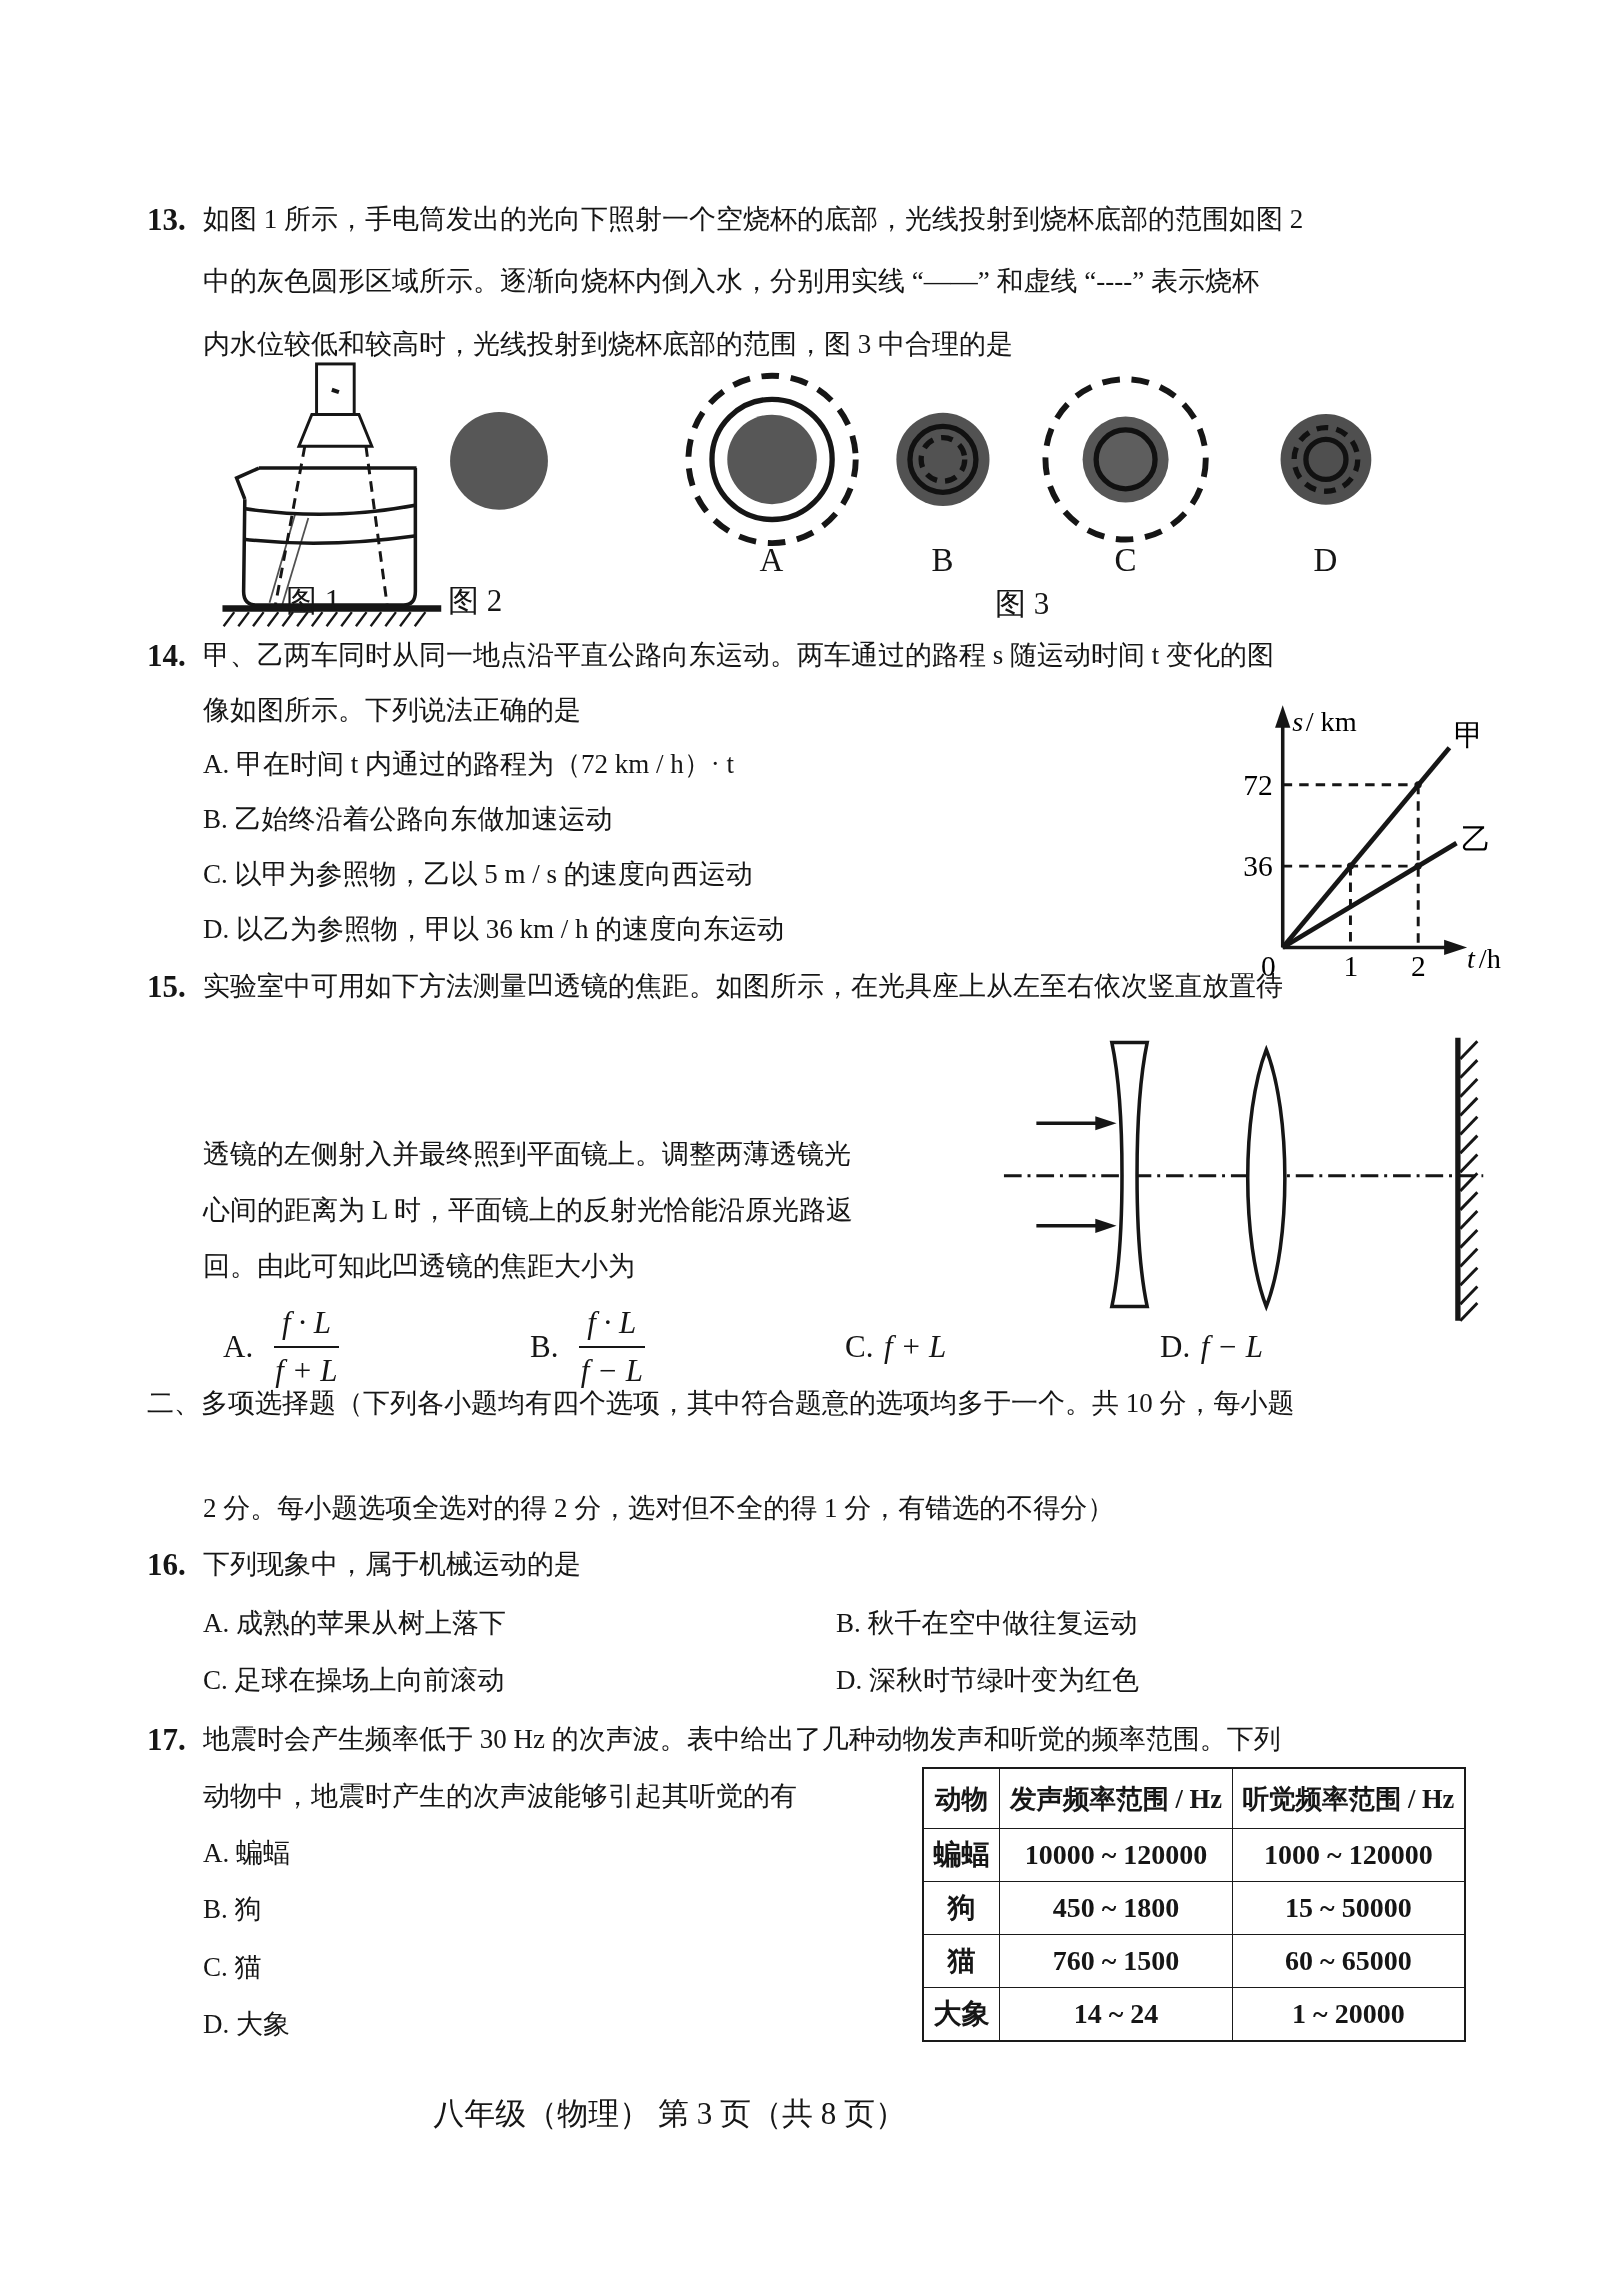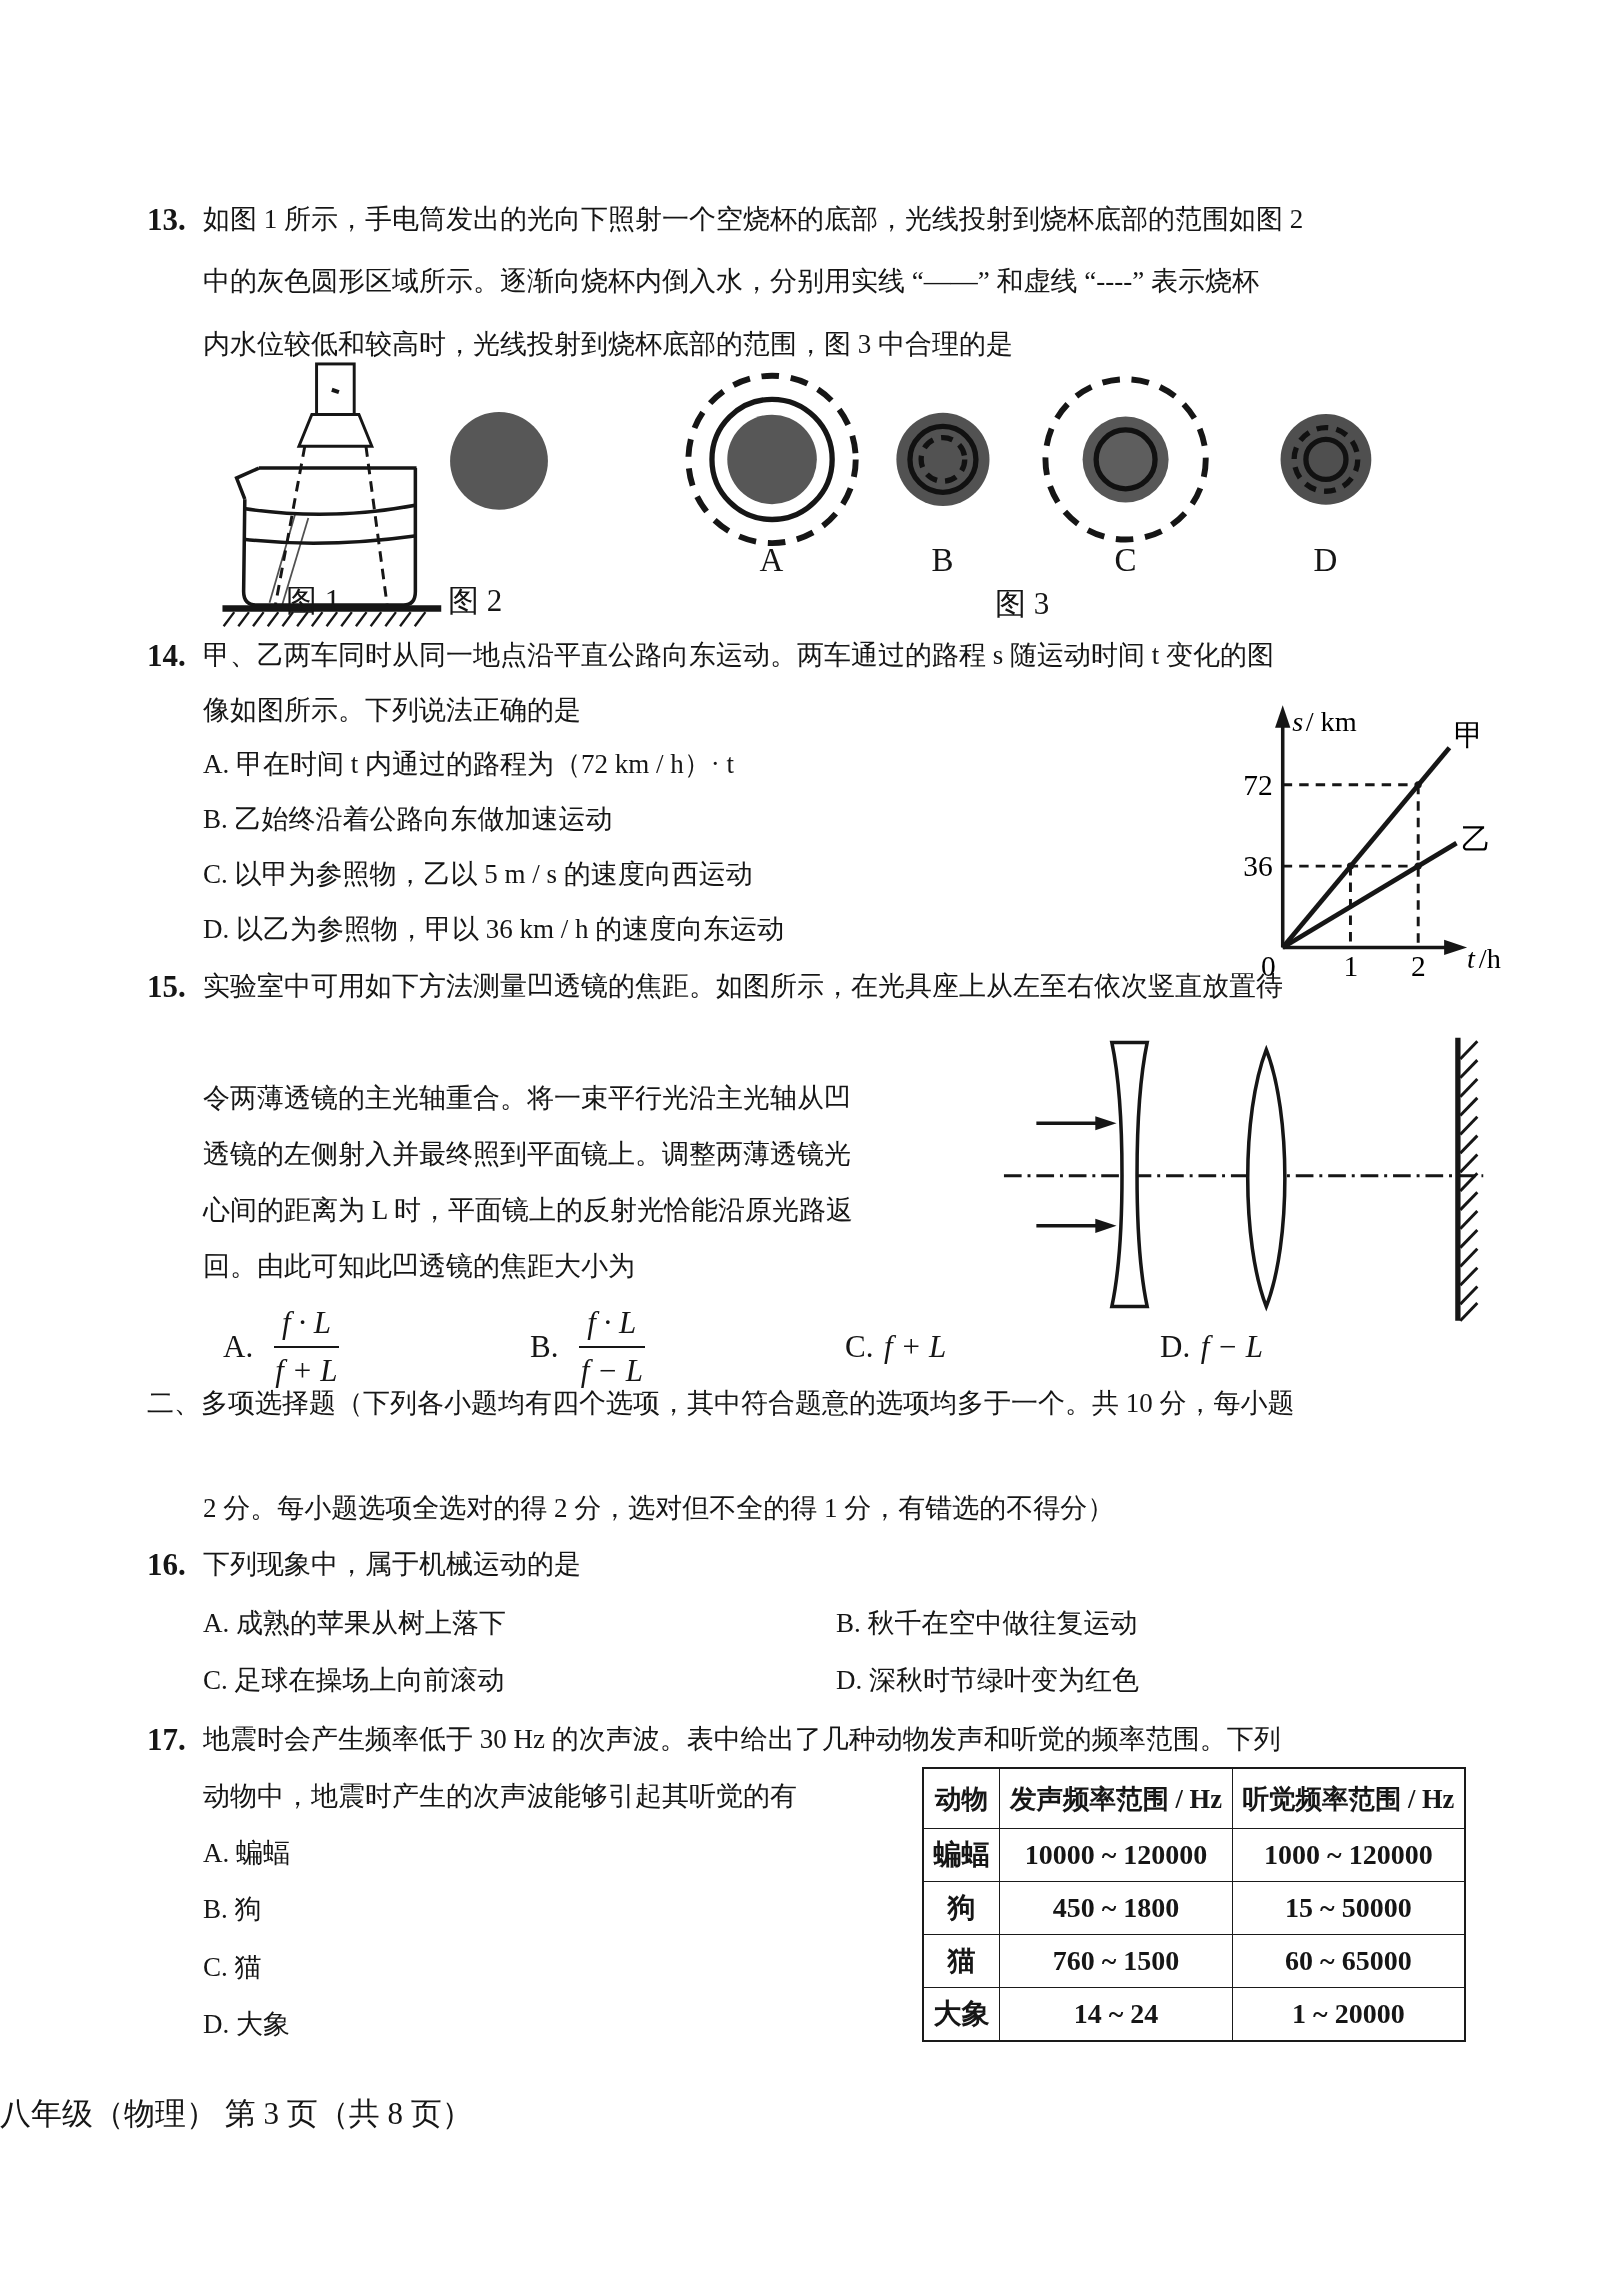--- a/index.html
+++ b/index.html
@@ -28,21 +28,21 @@
   table.freq th, table.freq td {
     border:1.8px solid #1a1a1a; text-align:center; vertical-align:middle;
     font-weight:bold; padding:0 3.5px;
   }
   table.freq th { height:59px; font-size:26.5px; }
   table.freq td { height:52px; font-size:28px; }
   table.freq { border:2.9px solid #1a1a1a; }
   table.freq col.c1 { width:77px; }
   table.freq col.c2 { width:234px; }
   table.freq col.c3 { width:234px; }
-  .footer { position:absolute; left:0; top:2093px; width:1339px; text-align:left; font-size:31px; }
+  .footer { position:absolute; left:0; top:2093px; width:1339px; text-align:center; font-size:31px; }
 </style>
 </head>
 <body>
 
 <div class="page">
 
   <div class="qnum" style="left:147px;top:201px">13.</div>
   <div class="ln" style="left:203px;top:201px">如图 1 所示，手电筒发出的光向下照射一个空烧杯的底部，光线投射到烧杯底部的范围如图 2</div>
   <div class="ln" style="left:203px;top:263px">中的灰色圆形区域所示。逐渐向烧杯内倒入水，分别用实线 “——” 和虚线 “----” 表示烧杯</div>
   <div class="ln" style="left:203px;top:326px">内水位较低和较高时，光线投射到烧杯底部的范围，图 3 中合理的是</div>
@@ -153,21 +153,20 @@
     <text x="330" y="472" font-size="50">1</text>
     <text x="445" y="472" font-size="50">2</text>
     <text x="540" y="458" font-size="48" font-style="italic">t</text>
     <text x="560" y="458" font-size="48">/h</text>
     <text x="518" y="80" font-size="50">甲</text>
     <text x="530" y="256" font-size="50">乙</text>
   </svg>
 
   <div class="qnum" style="left:147px;top:968px">15.</div>
   <div class="ln" style="left:203px;top:968px">实验室中可用如下方法测量凹透镜的焦距。如图所示，在光具座上从左至右依次竖直放置待</div>
-  <div class="ln" style="left:203px;top:1080px">令两薄透镜的主光轴重合。将一束平行光沿主光轴从凹</div>
   <div class="ln" style="left:203px;top:1136px">透镜的左侧射入并最终照到平面镜上。调整两薄透镜光</div>
   <div class="ln" style="left:203px;top:1192px">心间的距离为 L 时，平面镜上的反射光恰能沿原光路返</div>
   <div class="ln" style="left:203px;top:1248px">回。由此可知此凹透镜的焦距大小为</div>
 
   <svg style="left:1001px;top:1007px" width="507" height="348" viewBox="0 0 860 590">
     <line x1="5" y1="286" x2="818" y2="286" stroke="#161616" stroke-width="5" stroke-dasharray="30 10 5 10"></line>
     <g stroke="#161616" stroke-width="6" fill="none">
       <line x1="60" y1="197" x2="176" y2="197"></line>
       <line x1="60" y1="371" x2="176" y2="371"></line>
     </g>

